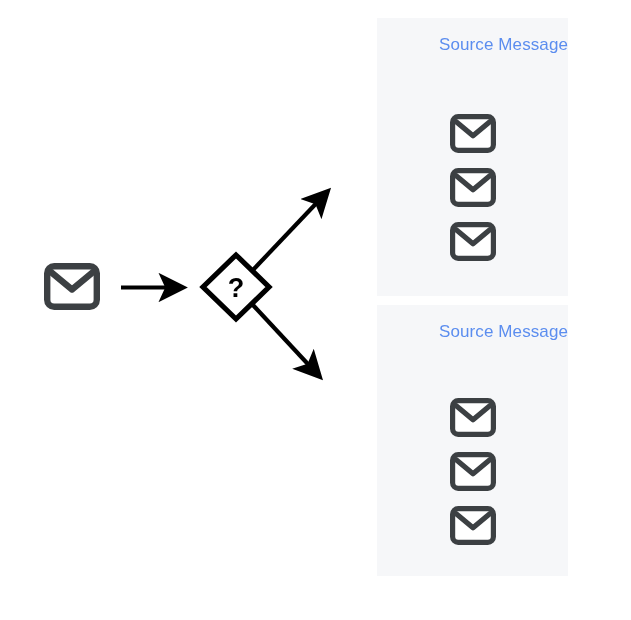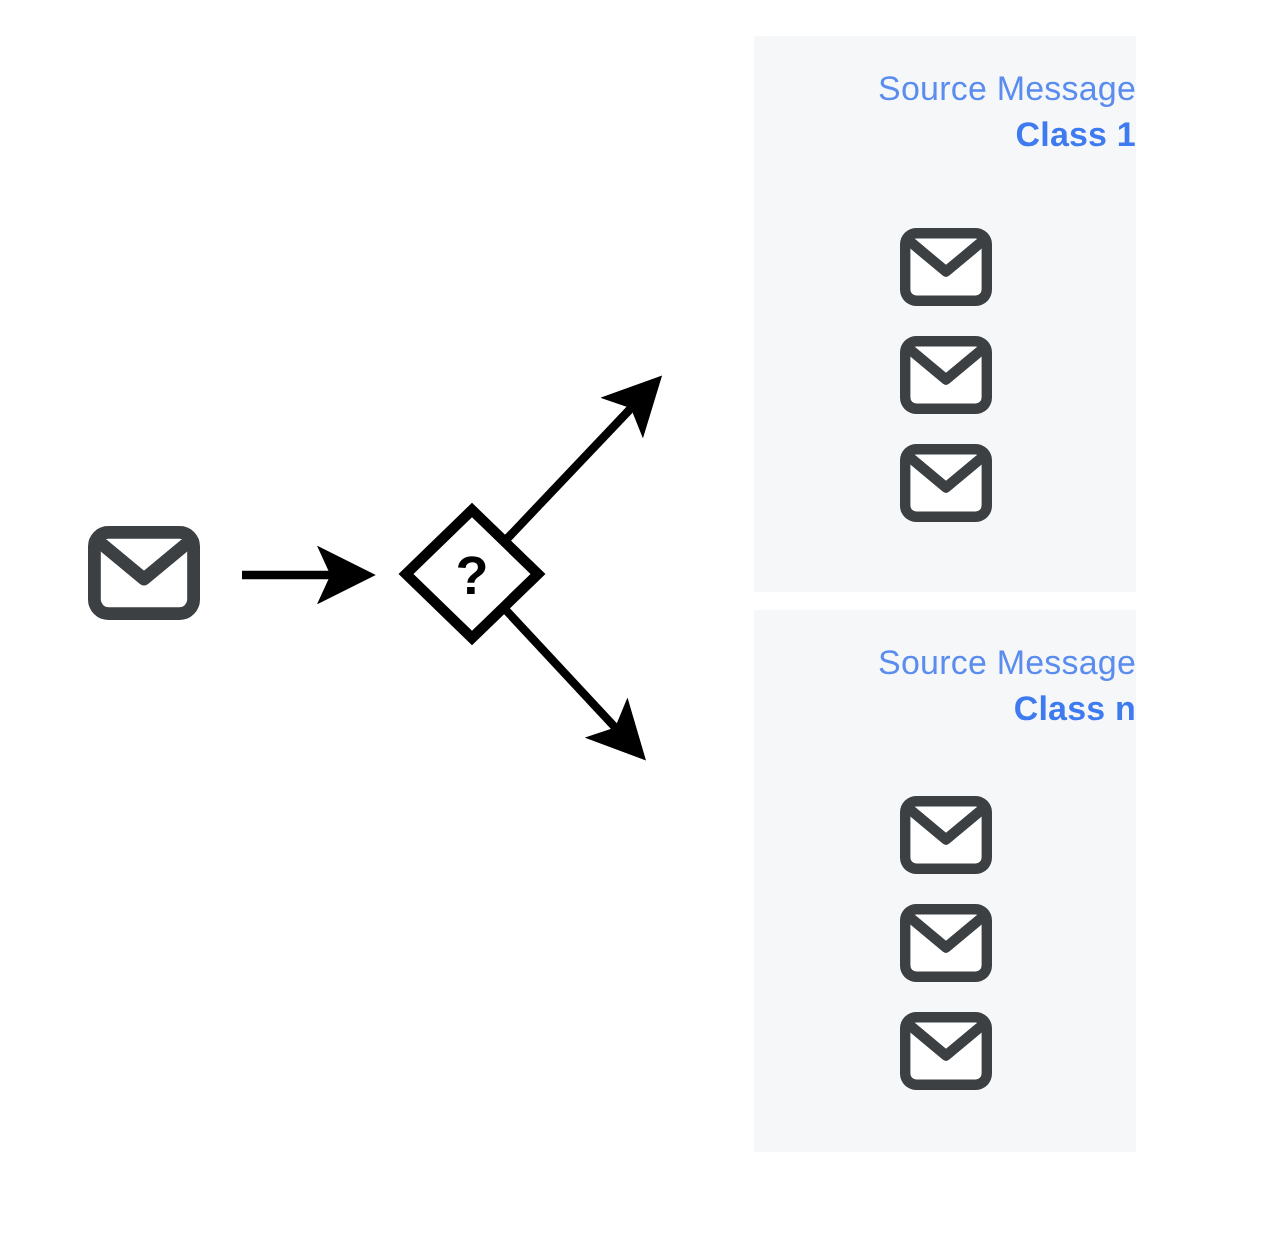--- a/index.html
+++ b/index.html
@@ -114,21 +114,20 @@
     <line x1="252" y1="304" x2="319" y2="376" stroke="#000000" stroke-width="4.2" marker-end="url(#arrowhead-d)"></line>
 
     <g>
       <polygon points="236,255 269,287 236,319 203,287" fill="#ffffff" stroke="#000000" stroke-width="5.2" stroke-linejoin="miter"></polygon>
       <text class="diamond-label" x="236" y="297" text-anchor="middle">?</text>
     </g>
   </svg>
 
   <div id="panel-1" class="class-panel">
     <div class="panel-heading panel-title-top">Source Message</div>
-    <div class="panel-heading panel-title-bottom">Class 1</div>
 
     <div class="panel-envelopes">
       <div class="env-slot">
         <svg class="env-icon" width="46" height="39" viewBox="0 0 46 39" aria-hidden="true">
           <rect x="2.6" y="2.6" width="40.8" height="33.8" rx="5.6" ry="5.6" fill="#ffffff" stroke="#3c4043" stroke-width="5.2"></rect>
           <polyline points="6.2,7.8 23,21.8 39.8,7.8" fill="none" stroke="#3c4043" stroke-width="5.2" stroke-linecap="round" stroke-linejoin="round"></polyline>
         </svg>
       </div>
       <div class="env-slot">
         <svg class="env-icon" width="46" height="39" viewBox="0 0 46 39" aria-hidden="true">
@@ -140,21 +139,20 @@
         <svg class="env-icon" width="46" height="39" viewBox="0 0 46 39" aria-hidden="true">
           <rect x="2.6" y="2.6" width="40.8" height="33.8" rx="5.6" ry="5.6" fill="#ffffff" stroke="#3c4043" stroke-width="5.2"></rect>
           <polyline points="6.2,7.8 23,21.8 39.8,7.8" fill="none" stroke="#3c4043" stroke-width="5.2" stroke-linecap="round" stroke-linejoin="round"></polyline>
         </svg>
       </div>
     </div>
   </div>
 
   <div id="panel-2" class="class-panel">
     <div class="panel-heading panel-title-top">Source Message</div>
-    <div class="panel-heading panel-title-bottom">Class n</div>
 
     <div class="panel-envelopes">
       <div class="env-slot">
         <svg class="env-icon" width="46" height="39" viewBox="0 0 46 39" aria-hidden="true">
           <rect x="2.6" y="2.6" width="40.8" height="33.8" rx="5.6" ry="5.6" fill="#ffffff" stroke="#3c4043" stroke-width="5.2"></rect>
           <polyline points="6.2,7.8 23,21.8 39.8,7.8" fill="none" stroke="#3c4043" stroke-width="5.2" stroke-linecap="round" stroke-linejoin="round"></polyline>
         </svg>
       </div>
       <div class="env-slot">
         <svg class="env-icon" width="46" height="39" viewBox="0 0 46 39" aria-hidden="true">

